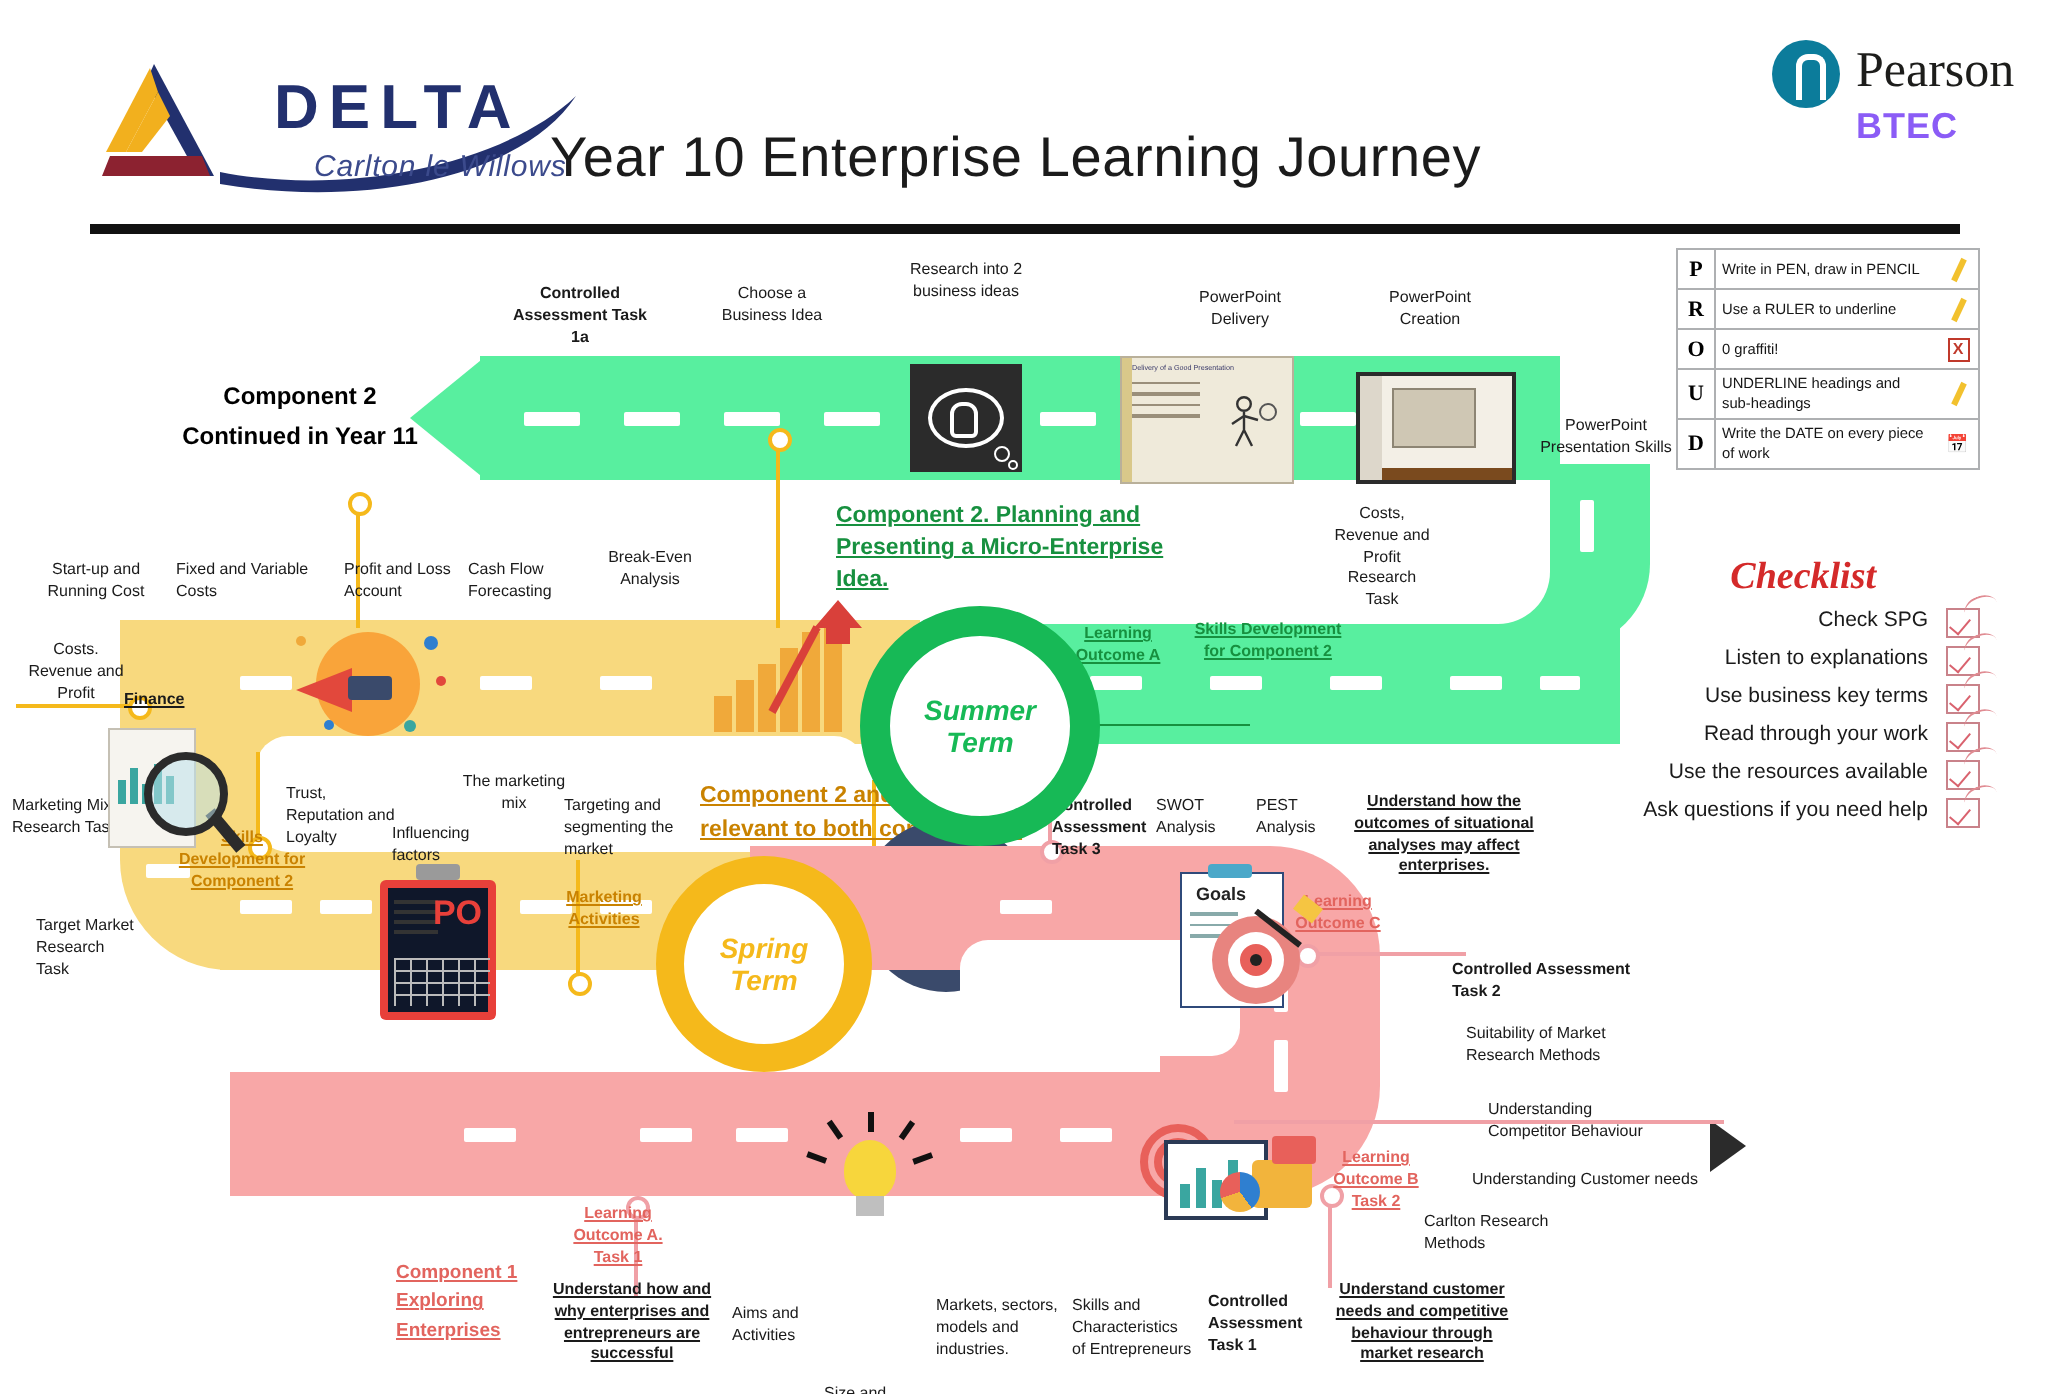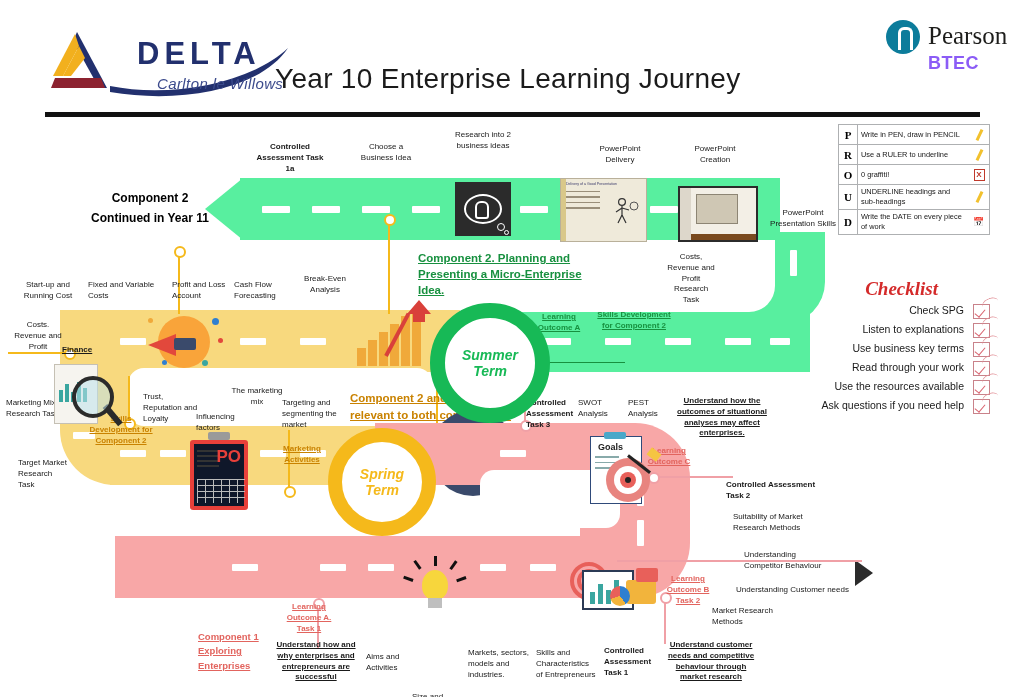--- a/index.html
+++ b/index.html
@@ -484,21 +484,21 @@
 
   <div class="lbl b" style="left:526px;top:398px;width:58px;">Controlled Assessment Task 3</div>
   <div class="lbl" style="left:578px;top:398px;width:46px;">SWOT Analysis</div>
   <div class="lbl" style="left:628px;top:398px;width:46px;">PEST Analysis</div>
   <div class="lbl c u" style="left:672px;top:396px;width:100px;">Understand how the outcomes of situational analyses may affect enterprises.</div>
   <div class="lbl c u rd" style="left:640px;top:446px;width:58px;">Learning Outcome C</div>
   <div class="lbl b" style="left:726px;top:480px;width:96px;">Controlled Assessment Task 2</div>
   <div class="lbl" style="left:733px;top:512px;width:84px;">Suitability of Market Research Methods</div>
   <div class="lbl" style="left:744px;top:550px;width:80px;">Understanding Competitor Behaviour</div>
   <div class="lbl" style="left:736px;top:585px;width:120px;">Understanding Customer needs</div>
-  <div class="lbl" style="left:712px;top:606px;width:70px;">Market Research Methods</div>
+  <div class="lbl" style="left:712px;top:606px;width:70px;">Carlton Research Methods</div>
   <div class="lbl c u rd" style="left:660px;top:574px;width:56px;white-space:pre-line;">Learning Outcome B Task 2</div>
   <div class="lbl c u" style="left:666px;top:640px;width:90px;">Understand customer needs and competitive behaviour through market research</div>
 
   <div class="lbl c u rd" style="left:278px;top:602px;width:62px;">Learning Outcome A. Task 1</div>
   <div class="abs big rd" style="left:198px;top:630px;width:72px;line-height:1.5;font-size:9.5px;text-decoration:underline;">Component 1 Exploring Enterprises</div>
   <div class="lbl c u" style="left:276px;top:640px;width:80px;">Understand how and why enterprises and entrepreneurs are successful</div>
   <div class="lbl" style="left:366px;top:652px;width:46px;">Aims and Activities</div>
   <div class="lbl" style="left:412px;top:650px;width:48px;margin-top:42px;">Size and Features of SMEs</div>
   <div class="lbl" style="left:468px;top:648px;width:62px;">Markets, sectors, models and industries.</div>
   <div class="lbl" style="left:536px;top:648px;width:60px;">Skills and Characteristics of Entrepreneurs</div>

